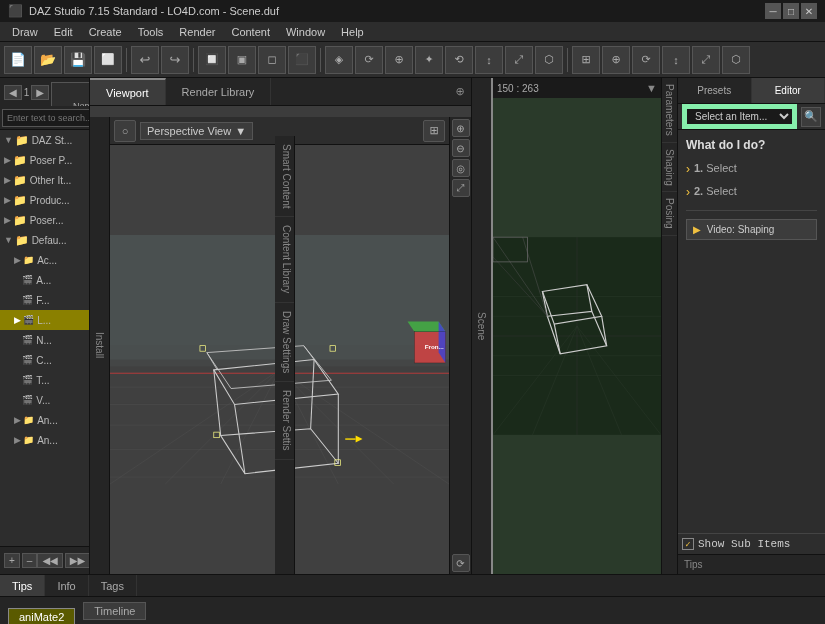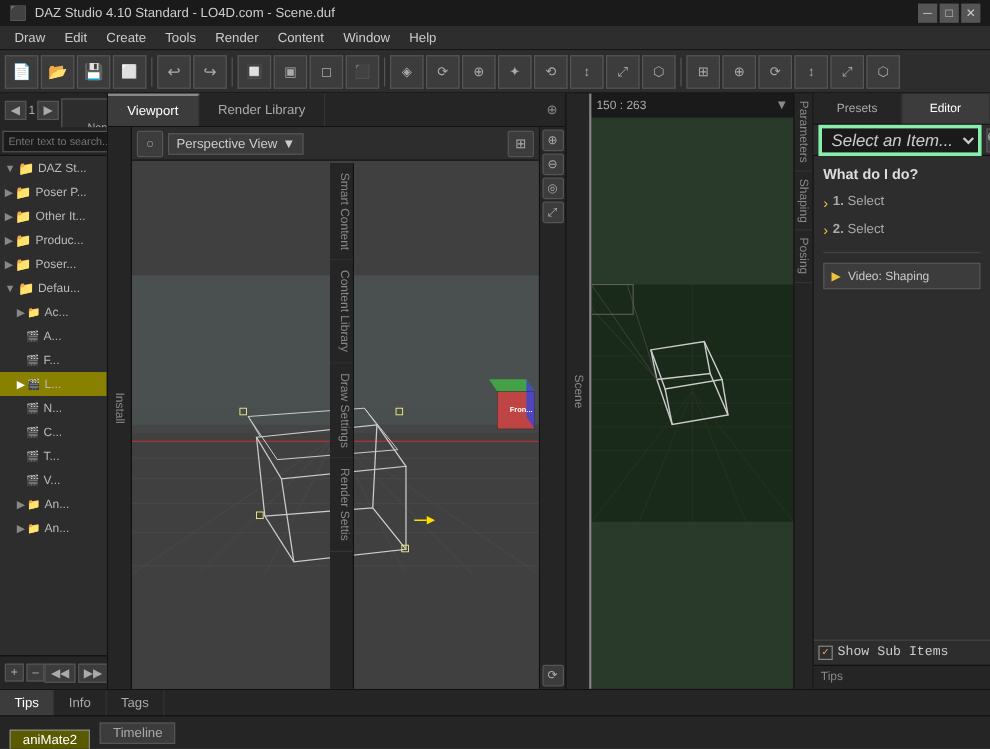--- a/index.html
+++ b/index.html
@@ -30,21 +30,21 @@
     #search-bar { height: 24px; background: #252525; display: flex; align-items: center; padding: 2px; gap: 2px; border-bottom: 1px solid #111; }
     #search-input { flex: 1; background: #1a1a1a; border: 1px solid #555; color: #ccc; font-size: 10px; padding: 1px 4px; height: 18px; }
     #tree-area { flex: 1; overflow-y: auto; background: #2d2d2d; }
     .tree-item { height: 20px; display: flex; align-items: center; padding-left: 4px; cursor: pointer; color: #bbb; font-size: 10px; white-space: nowrap; overflow: hidden; }
     .tree-item.active-row { background: #8a8000; }
     .tree-icon { color: #f0c040; margin-right: 3px; font-size: 11px; }
     .tree-expand { color: #888; margin-right: 2px; font-size: 9px; }
     #panel-footer { height: 28px; background: #252525; display: flex; align-items: center; justify-content: space-between; padding: 0 4px; border-top: 1px solid #111; }
 
     
-    #center-area { flex: 1; display: flex; flex-direction: column; background: #3c3c3c; }
+    #center-area { flex: 1; display: flex; flex-direction: column; background: #3c3c3c; gap: 11px; }
 
     
     #viewport-tabs { height: 28px; background: #252525; display: flex; align-items: stretch; border-bottom: 1px solid #111; }
     .vtab { padding: 4px 16px; cursor: pointer; color: #aaa; font-size: 11px; display: flex; align-items: center; border-right: 1px solid #333; }
     .vtab.active { background: #3c3c3c; color: #fff; border-top: 2px solid #888; }
 
     
     #viewport-area { flex: 1; display: flex; position: relative; }
 
     
@@ -70,21 +70,21 @@
     #aux-header { height: 20px; background: #1a1a1a; display: flex; align-items: center; justify-content: space-between; padding: 0 4px; }
     #aux-canvas { flex: 1; background: #2a3a2a; position: relative; overflow: hidden; }
     #aux-coords { color: #aaa; font-size: 10px; }
 
     
     #right-panel { width: 148px; background: #2d2d2d; border-left: 1px solid #111; display: flex; flex-direction: column; }
     #rp-tabs { height: 26px; background: #252525; display: flex; border-bottom: 1px solid #111; }
     .rp-tab { flex: 1; display: flex; align-items: center; justify-content: center; color: #aaa; font-size: 10px; cursor: pointer; border-right: 1px solid #333; }
     .rp-tab.active { background: #3c3c3c; color: #fff; }
     #rp-select-row { height: 26px; display: flex; align-items: center; padding: 0 4px; gap: 4px; background: #2d2d2d; border-bottom: 1px solid #111; }
-    #rp-select { flex: 1; background: #1a1a1a; border: 3px solid #86efac; color: #ccc; font-size: 14px; padding: 1px 4px; font-style: italic; }
+    #rp-select { flex: 1; background: #1a1a1a; border: 5px solid #86efac; color: #ccc; font-size: 10px; padding: 1px 4px; }
     .rp-search-btn { width: 20px; height: 20px; background: #3c3c3c; border: 1px solid #555; color: #aaa; display: flex; align-items: center; justify-content: center; cursor: pointer; font-size: 11px; }
     #rp-content { flex: 1; padding: 8px; color: #bbb; }
     #rp-title { font-size: 12px; font-weight: bold; color: #ddd; margin-bottom: 8px; }
     #rp-instructions { font-size: 11px; color: #aaa; line-height: 1.6; }
     .rp-step { display: flex; align-items: flex-start; gap: 4px; margin-bottom: 4px; }
     .rp-bullet { color: #f0c040; font-size: 12px; }
     #rp-note { font-size: 10px; color: #888; margin-top: 8px; padding-top: 8px; border-top: 1px solid #444; }
     #rp-divider { height: 1px; background: #444; margin: 8px 0; }
     #rp-video-btn { display: flex; align-items: center; gap: 6px; padding: 4px 6px; background: #3c3c3c; border: 1px solid #555; cursor: pointer; color: #ccc; font-size: 10px; }
     .video-icon { color: #f0c040; }
@@ -116,21 +116,21 @@
     .rp-show-sub { display: flex; align-items: center; gap: 4px; padding: 4px; border-top: 1px solid #444; margin-top: 4px; font-family: Liberation Mono, monospace; }
     .checkbox { width: 12px; height: 12px; background: #2d2d2d; border: 1px solid #888; display: flex; align-items: center; justify-content: center; }
     .checkbox.checked::after { content: '✓'; font-size: 9px; color: #f0c040; }
   </style>
 </head>
 <body>
 
 <div id="titlebar">
   <div id="titlebar-left">
     <span style="color:#f0c040;font-size:12px;">⬛</span>
-    <span>DAZ Studio 4.10 Standard - LO4D.com - Scene.duf</span>
+    <span>DAZ Studio 7.15 Standard - LO4D.com - Scene.duf</span>
   </div>
   <div id="titlebar-controls">
     <button class="title-btn">─</button>
     <button class="title-btn">□</button>
     <button class="title-btn close">✕</button>
   </div>
 </div>
 
 <div id="menubar">
   <span class="menu-item">Draw</span>

